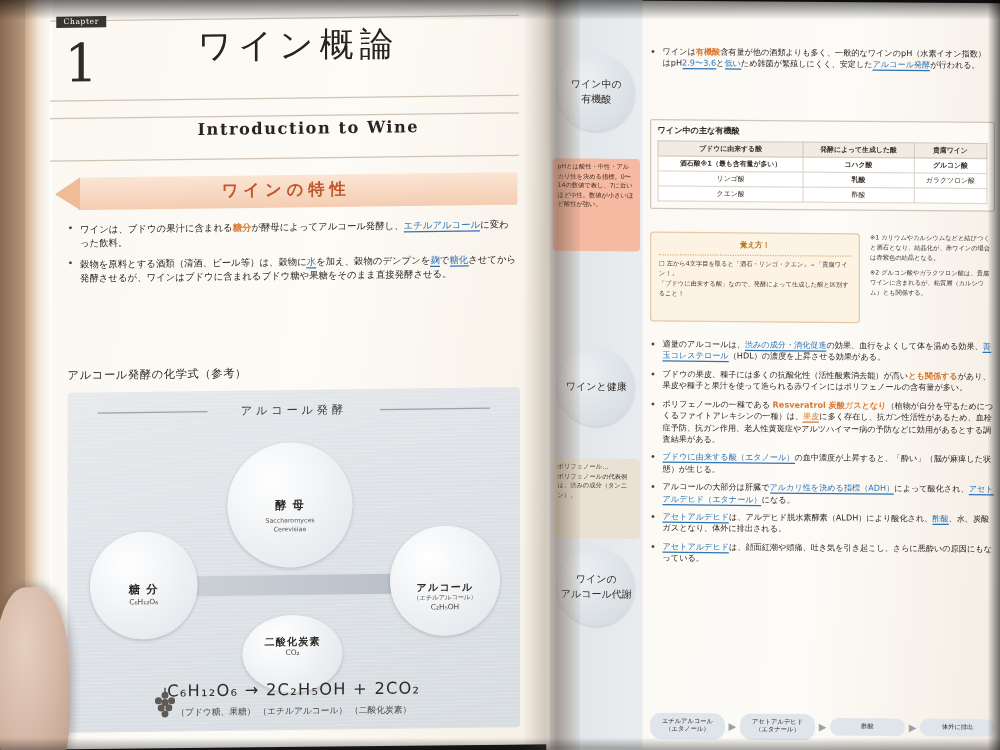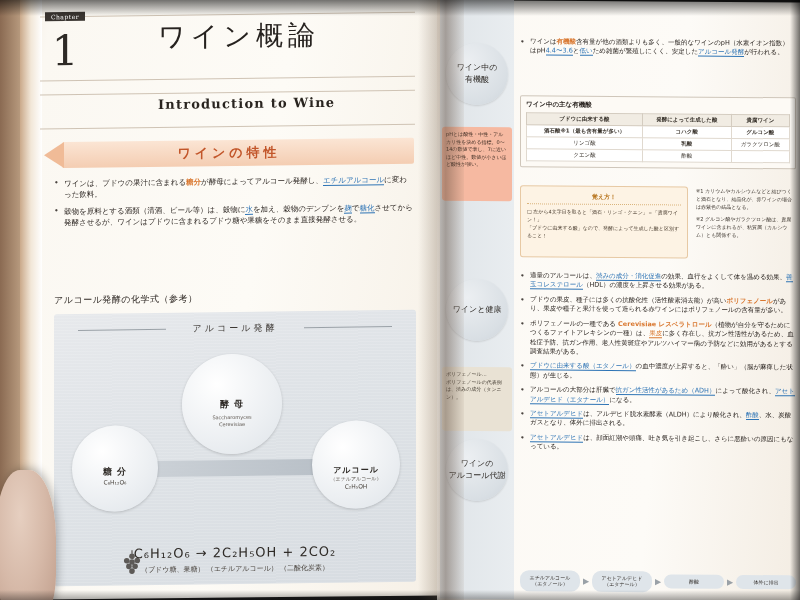--- a/index.html
+++ b/index.html
@@ -386,20 +386,26 @@
 
       <div class="circ" id="c-alc">
 
         <div style="position:absolute;left:0;top:44px;width:100%;">
           <div class="lbl" style="font-size:8px;">アルコール</div>
           <div class="sub">（エチルアルコール）</div>
           <div class="frm">C₂H₅OH</div>
         </div>
       </div>
 
+      <div class="circ" id="c-co2">
+        <div style="position:absolute;left:0;top:16px;width:100%;">
+          <div class="lbl" style="font-size:8px;">二酸化炭素</div>
+          <div class="frm">CO₂</div>
+        </div>
+      </div>
 
       <div id="eqn">
         <div class="line1">C₆H₁₂O₆   →   2C₂H₅OH   +   2CO₂</div>
         <div class="line2">（ブドウ糖、果糖）            （エチルアルコール）        （二酸化炭素）</div>
       </div>
     </div>
   </div>
 
   <div id="right-content">
     <div id="tab-col"></div>
@@ -413,21 +419,21 @@
     <div class="tab-circle" id="tab3">
       <span>ワインの<br>アルコール代謝</span>
     </div>
 
     <div class="ph-box">pHとは酸性・中性・アルカリ性を決める指標。0〜14の数値で表し、7に近いほど中性。数値が小さいほど酸性が強い。</div>
     <div class="poly-box">ポリフェノール…<br>ポリフェノールの代表例は、渋みの成分（タンニン）。</div>
 
     <div id="right-body" class="jp xs">
       <ul class="bul">
         <li>
-          ワインは<span class="kw-o">有機酸</span>含有量が他の酒類よりも多く、一般的なワインのpH（水素イオン指数）はpH<span class="u-blue">4.4〜3.6</span>と<span class="u-blue">低い</span>ため雑菌が繁殖しにくく、安定した<span class="u-blue">アルコール発酵</span>が行われる。
+          ワインは<span class="kw-o">有機酸</span>含有量が他の酒類よりも多く、一般的なワインのpH（水素イオン指数）はpH<span class="u-blue">2.9〜3.6</span>と<span class="u-blue">低い</span>ため雑菌が繁殖しにくく、安定した<span class="u-blue">アルコール発酵</span>が行われる。
         </li>
       </ul>
     </div>
 
     <div id="rtable">
       <div class="cap">ワイン中の主な有機酸</div>
       <table>
         <thead>
           <tr>
             <th>ブドウに由来する酸</th>
@@ -462,24 +468,24 @@
     </div>
 
     <div id="notes">
       <div>※1 カリウムやカルシウムなどと結びつくと酒石となり、結晶化が、赤ワインの場合は赤紫色の結晶となる。</div>
       <div style="margin-top:4px;">※2 グルコン酸やガラクツロン酸は、貴腐ワインに含まれるが、粘質層（カルシウム）とも関係する。</div>
     </div>
 
     <div style="position:absolute;left:80px;top:272px;width:276px;" class="jp xs">
       <ul class="bul">
         <li>適量のアルコールは、<span class="u-blue">渋みの成分・消化促進</span>の効果、血行をよくして体を温める効果、<span class="u-blue">善玉コレステロール</span>（HDL）の濃度を上昇させる効果がある。</li>
-        <li>ブドウの果皮、種子には多くの抗酸化性（活性酸素消去能）が高い<span class="kw-o">ポリフェノール</span>があり、果皮や種子と果汁を使って造られる赤ワインにはポリフェノールの含有量が多い。</li>
-        <li>ポリフェノールの一種である <span class="kw-o">Cerevisiae レスベラトロール</span>（植物が自分を守るためにつくるファイトアレキシンの一種）は、<span class="u-orange">果皮</span>に多く存在し、抗ガン性活性があるため、血栓症予防、抗ガン作用、老人性黄斑症やアルツハイマー病の予防などに効用があるとする調査結果がある。</li>
+        <li>ブドウの果皮、種子には多くの抗酸化性（活性酸素消去能）が高い<span class="kw-o">とも関係する</span>があり、果皮や種子と果汁を使って造られる赤ワインにはポリフェノールの含有量が多い。</li>
+        <li>ポリフェノールの一種である <span class="kw-o">Resveratrol 炭酸ガスとなり</span>（植物が自分を守るためにつくるファイトアレキシンの一種）は、<span class="u-orange">果皮</span>に多く存在し、抗ガン性活性があるため、血栓症予防、抗ガン作用、老人性黄斑症やアルツハイマー病の予防などに効用があるとする調査結果がある。</li>
         <li><span class="u-blue">ブドウに由来する酸（エタノール）</span>の血中濃度が上昇すると、「酔い」（脳が麻痺した状態）が生じる。</li>
-        <li>アルコールの大部分は肝臓で<span class="u-blue">抗ガン性活性があるため（ADH）</span>によって酸化され、<span class="u-blue">アセトアルデヒド（エタナール）</span>になる。</li>
+        <li>アルコールの大部分は肝臓で<span class="u-blue">アルカリ性を決める指標（ADH）</span>によって酸化され、<span class="u-blue">アセトアルデヒド（エタナール）</span>になる。</li>
         <li><span class="u-blue">アセトアルデヒド</span>は、アルデヒド脱水素酵素（ALDH）により酸化され、<span class="u-blue">酢酸</span>、水、炭酸ガスとなり、体外に排出される。</li>
         <li><span class="u-blue">アセトアルデヒド</span>は、顔面紅潮や頭痛、吐き気を引き起こし、さらに悪酔いの原因にもなっている。</li>
       </ul>
     </div>
 
     <div id="bottom-flow">
       <div class="flow-pill">エチルアルコール<br>（エタノール）</div>
       <div class="flow-arrow">▶</div>
       <div class="flow-pill">アセトアルデヒド<br>（エタナール）</div>
       <div class="flow-arrow">▶</div>

